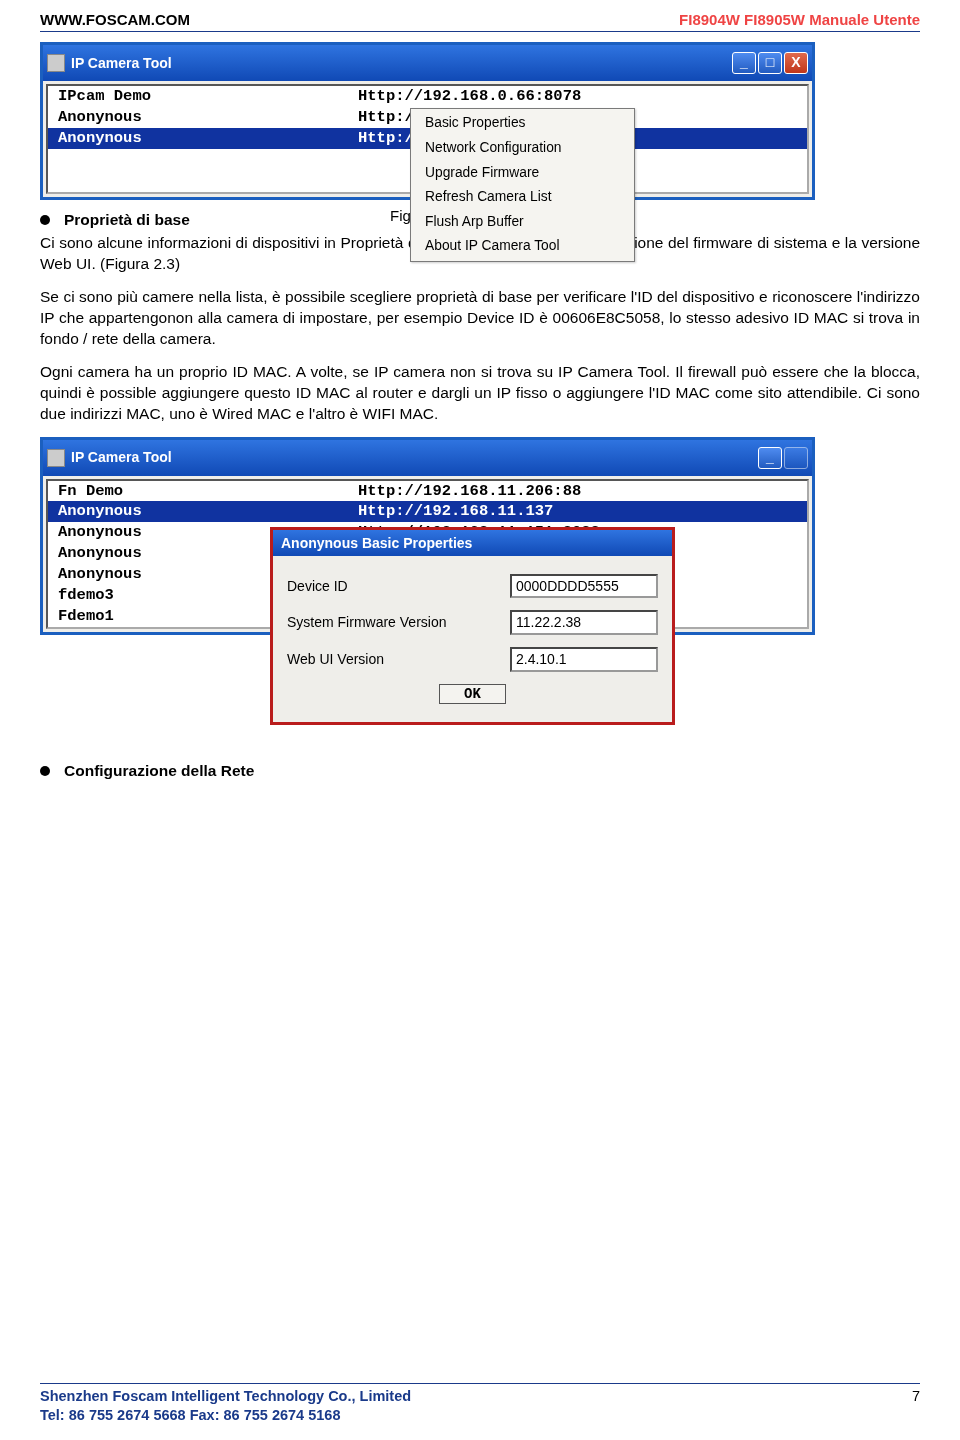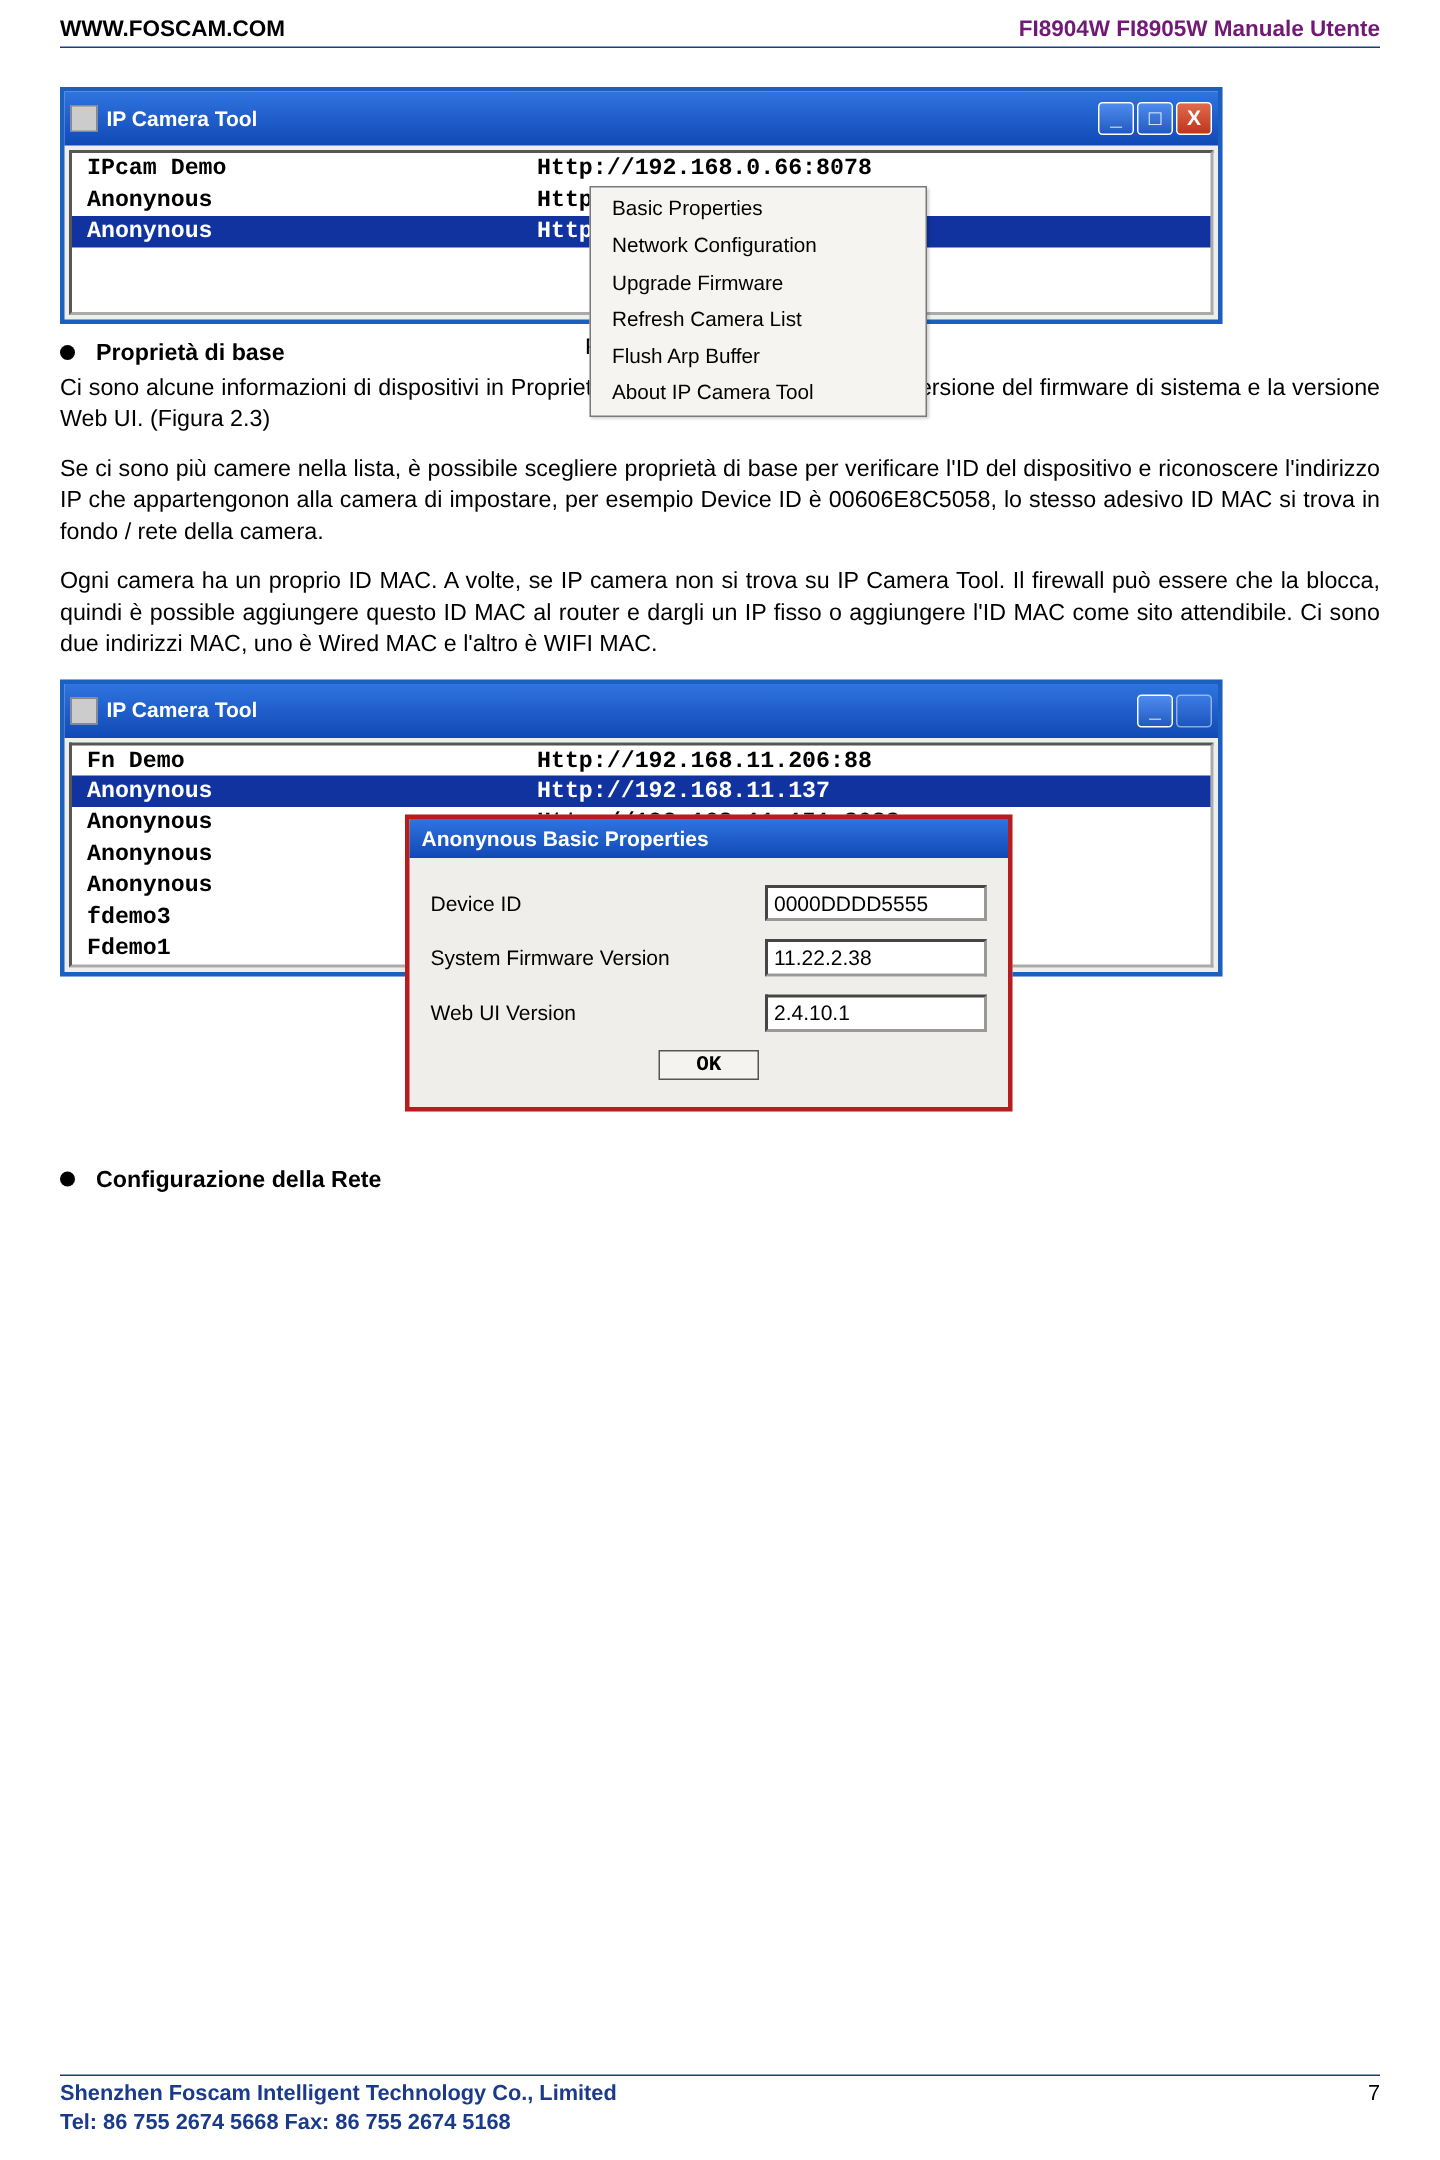--- a/index.html
+++ b/index.html
@@ -18,24 +18,24 @@
     min-height: 1440px;
     position: relative;
   }
   .header-row {
     display: flex;
     justify-content: space-between;
     font-weight: bold;
     font-size: 15px;
     border-bottom: 1.5px solid #1a3a8a;
     padding-bottom: 1px;
-    margin-bottom: 26px;
+    margin-bottom: 10px;
   }
   .header-left { color: #000; }
-  .header-right { color: #701a75; }
+  .header-right { color: #ef4444; }
   .app-window {
     border: 3px solid #1b5fbf;
     background: #efeeea;
     width: 775px;
     margin: 8px 0 6px 0;
   }
   .titlebar {
     background: linear-gradient(#2f74e0, #1049b5);
     color: #fff;
     display: flex;
@@ -161,21 +161,21 @@
     border-top: 1.5px solid #1a3a8a;
     padding-top: 3px;
     display: flex;
     justify-content: space-between;
     color: #1a3a8a;
     font-weight: bold;
     font-size: 14.5px;
   }
   .footer .page-num { color:#000; font-weight:normal; }
   .fig1-wrap { position: relative; }
-  .fig1-wrap .ctx-menu { top: 66px; left: 353px; }
+  .fig1-wrap .ctx-menu { top: 66px; left: 370px; }
   .fig2-wrap { position: relative; margin-top: 6px; margin-bottom: 10px; height: 310px; }
   .fig2-wrap .app-window { width: 775px; }
   .fig2-wrap .client { min-height: 125px; }
   .fig2-wrap .dialog-box { top: 90px; left: 230px; }
   .win-btn.placeholder { background: linear-gradient(#4f8cf0,#225bc0); color:#fff; opacity:.5; }
 </style>
 </head>
 <body>
 
 <div class="page">

